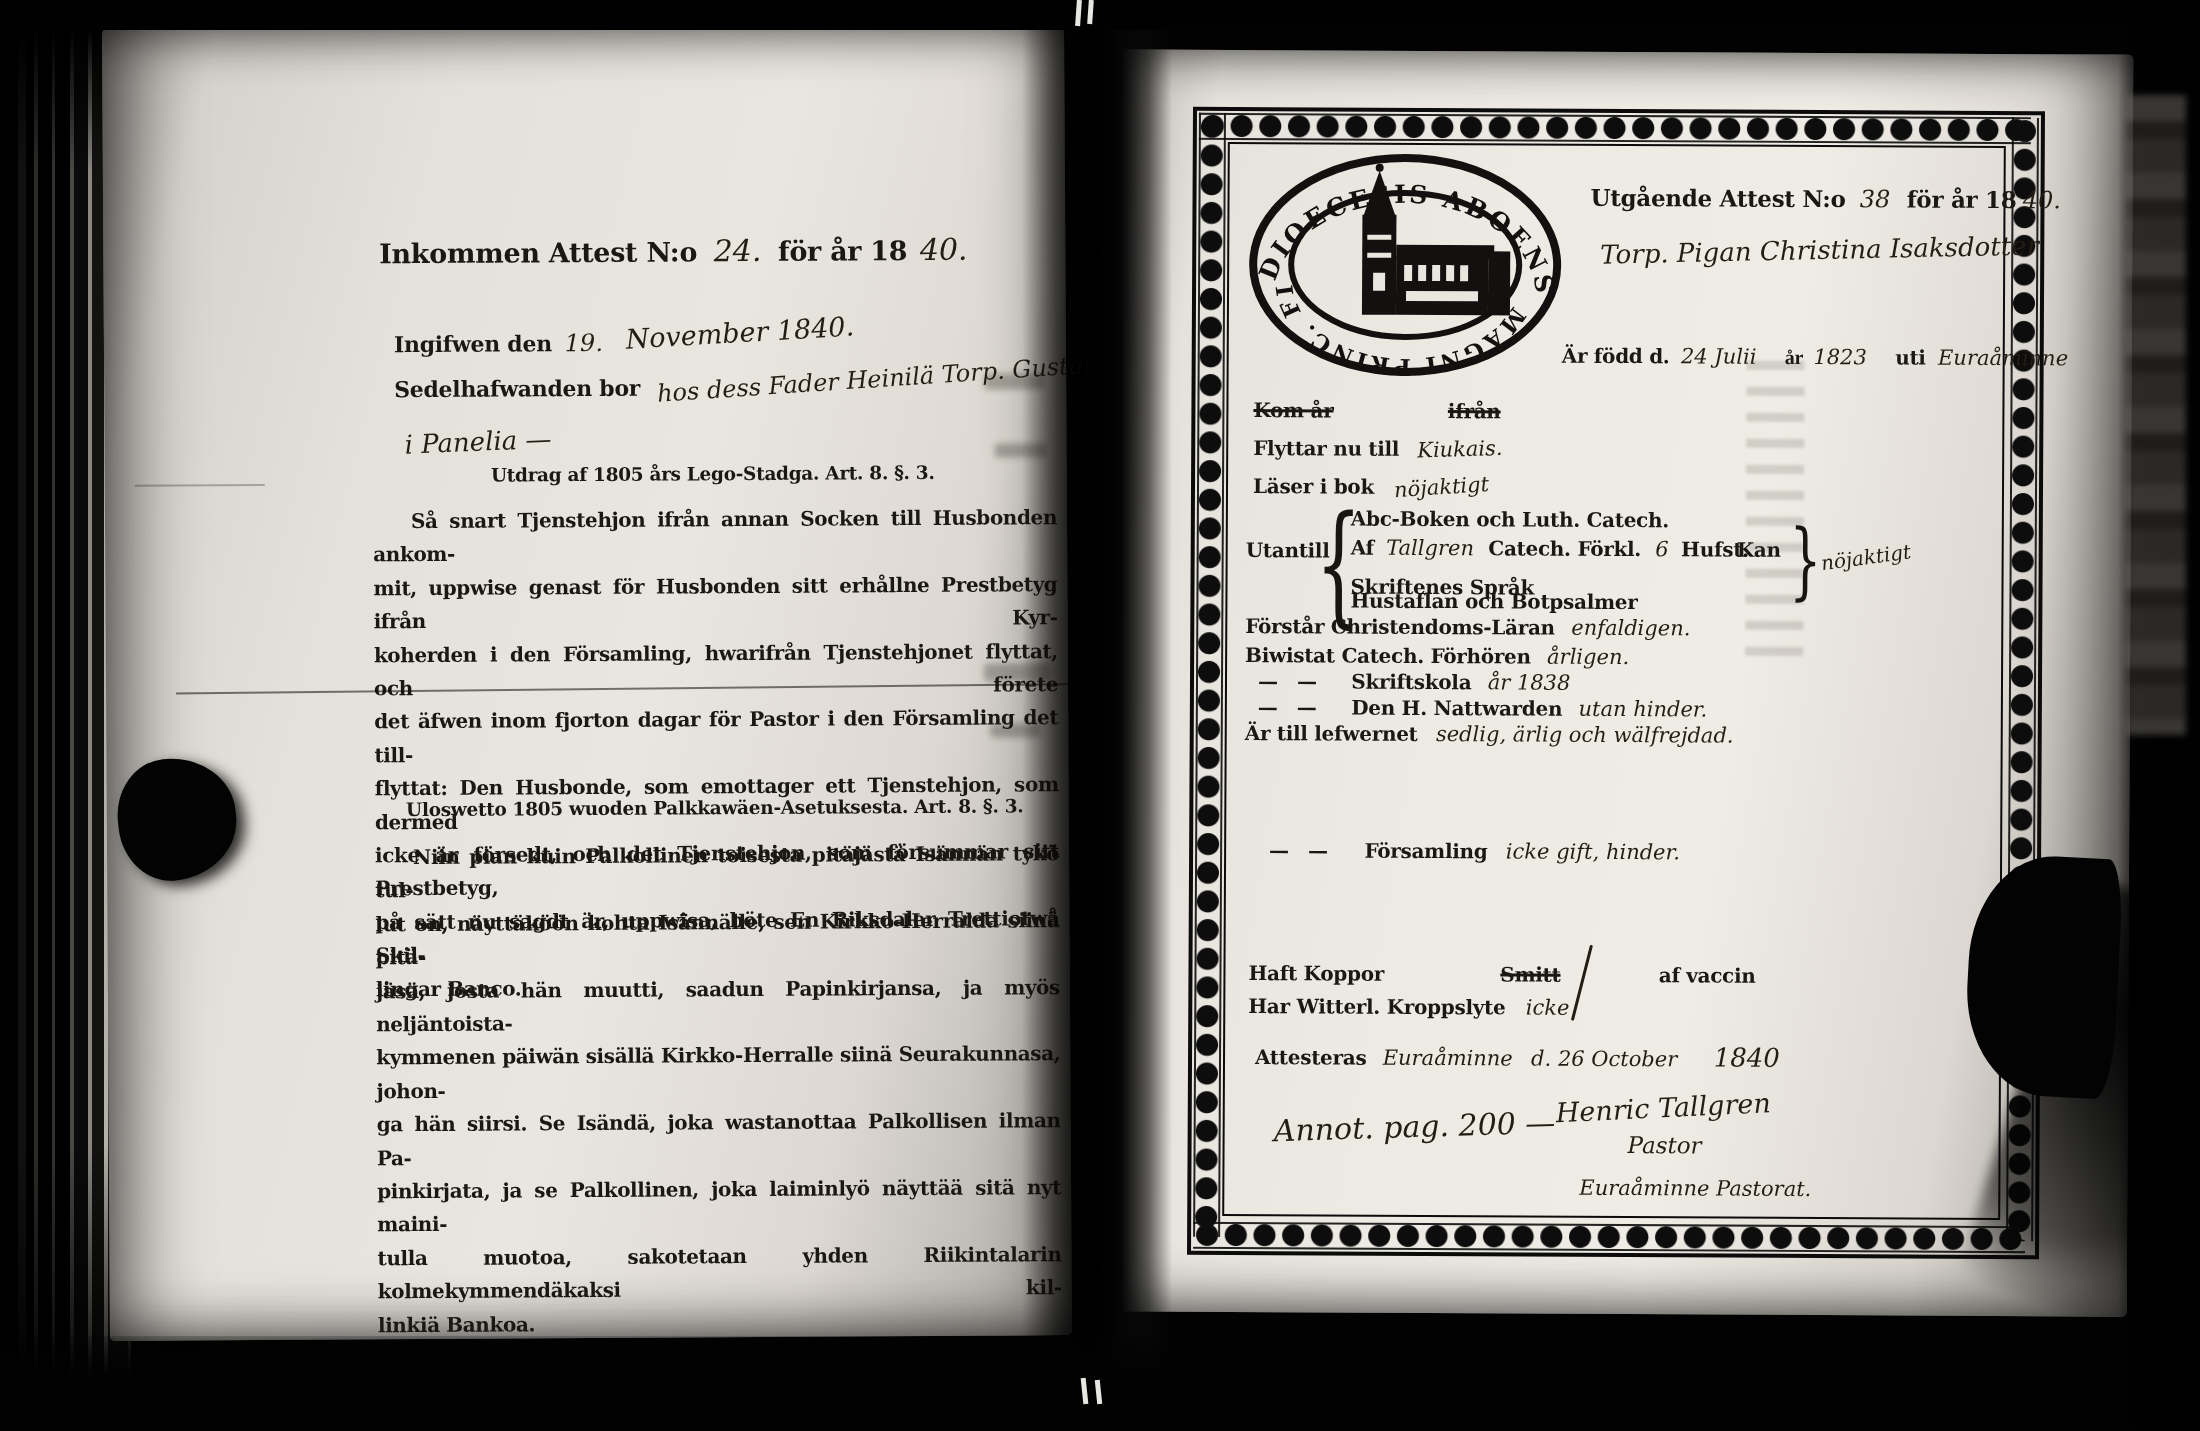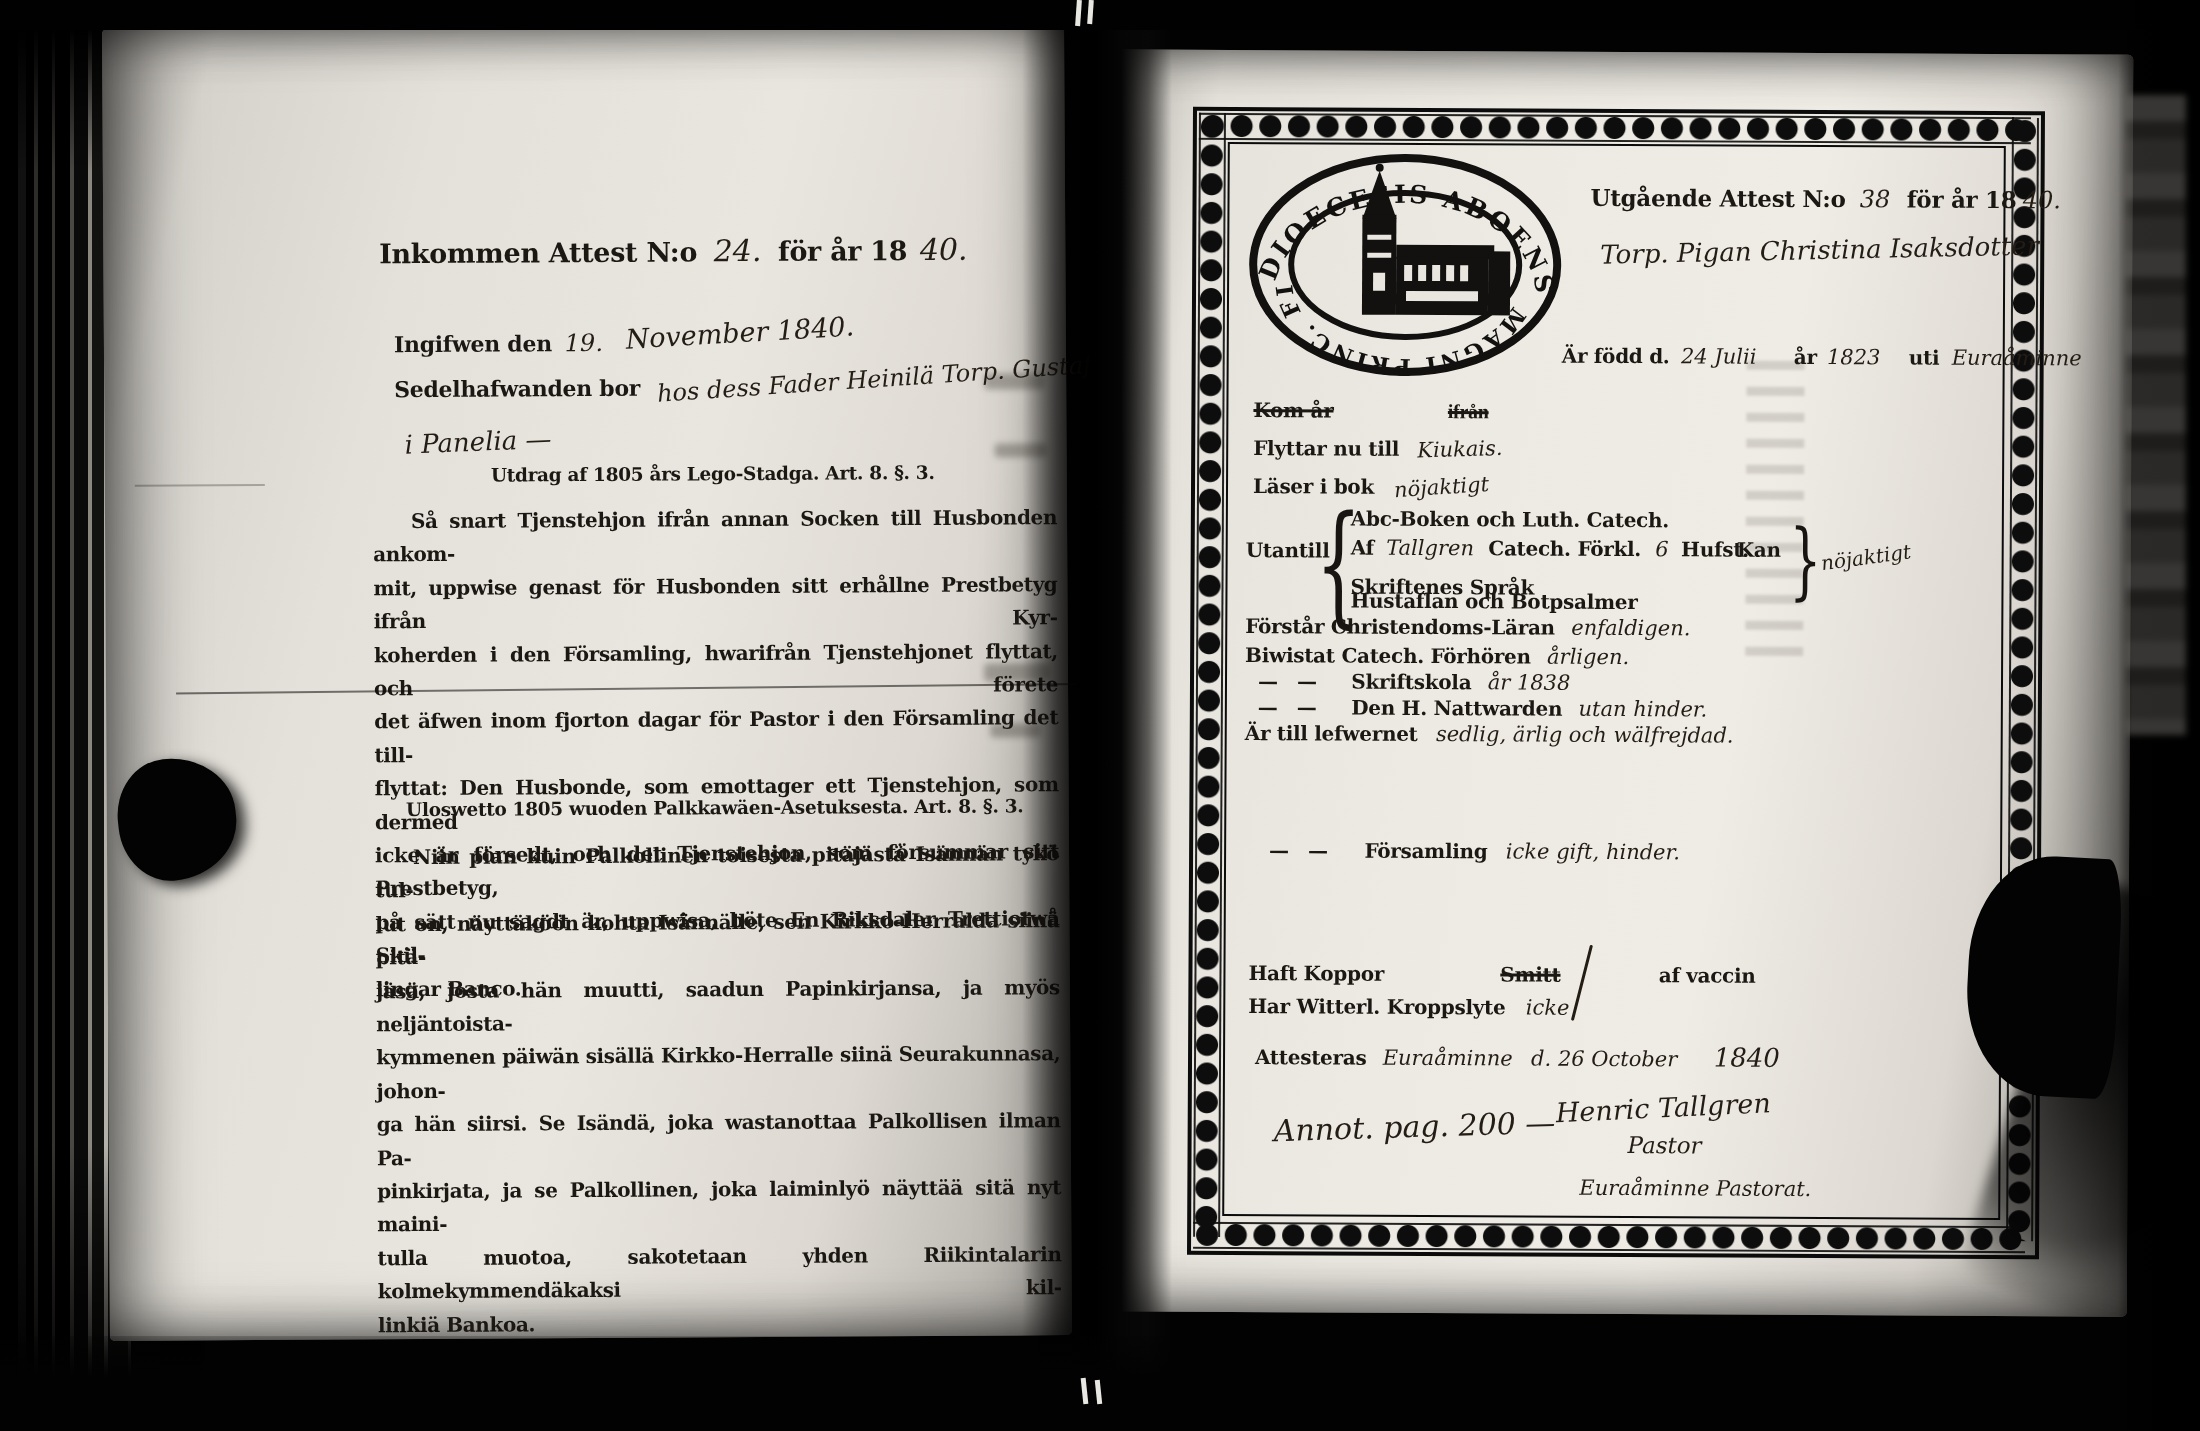--- a/index.html
+++ b/index.html
@@ -194,29 +194,29 @@
         <span class="hw" style="font-size:24px;margin-left:8px;">38</span>
         <span class="print" style="font-size:23px;margin-left:10px;">för år 18</span>
         <span class="hw" style="font-size:24px;">40.</span>
       </div>
 
       <div class="frow hw" style="left:368px;top:86px;font-size:26px;transform:rotate(-1.5deg);">Torp. Pigan Christina Isaksdotter</div>
 
       <div class="frow" style="left:330px;top:196px;">
         <span class="print">Är född d.</span>
         <span class="hw" style="margin-left:5px;">24 Julii</span>
-        <span class="print" style="margin-left:31px;">år</span>
+        <span class="print" style="margin-left:22px;font-family:Liberation Serif, serif;">år</span>
         <span class="hw" style="margin-left:4px;">1823</span>
         <span class="print" style="margin-left:22px;">uti</span>
         <span class="hw" style="margin-left:6px;">Euraåminne</span>
       </div>
 
       <div class="frow" style="left:22px;top:252px;">
         <span class="print struck">Kom år</span>
-        <span class="print struck" style="margin-left:108px;font-family:Liberation Serif, serif;">ifrån</span>
+        <span class="print struck" style="margin-left:108px;">ifrån</span>
       </div>
 
       <div class="frow" style="left:22px;top:290px;">
         <span class="print">Flyttar nu till</span>
         <span class="hw" style="margin-left:12px;transform:rotate(-2deg);">Kiukais.</span>
       </div>
 
       <div class="frow" style="left:22px;top:328px;">
         <span class="print">Läser i bok</span>
         <span class="hw" style="margin-left:14px;transform:rotate(-4deg);">nöjaktigt</span>

